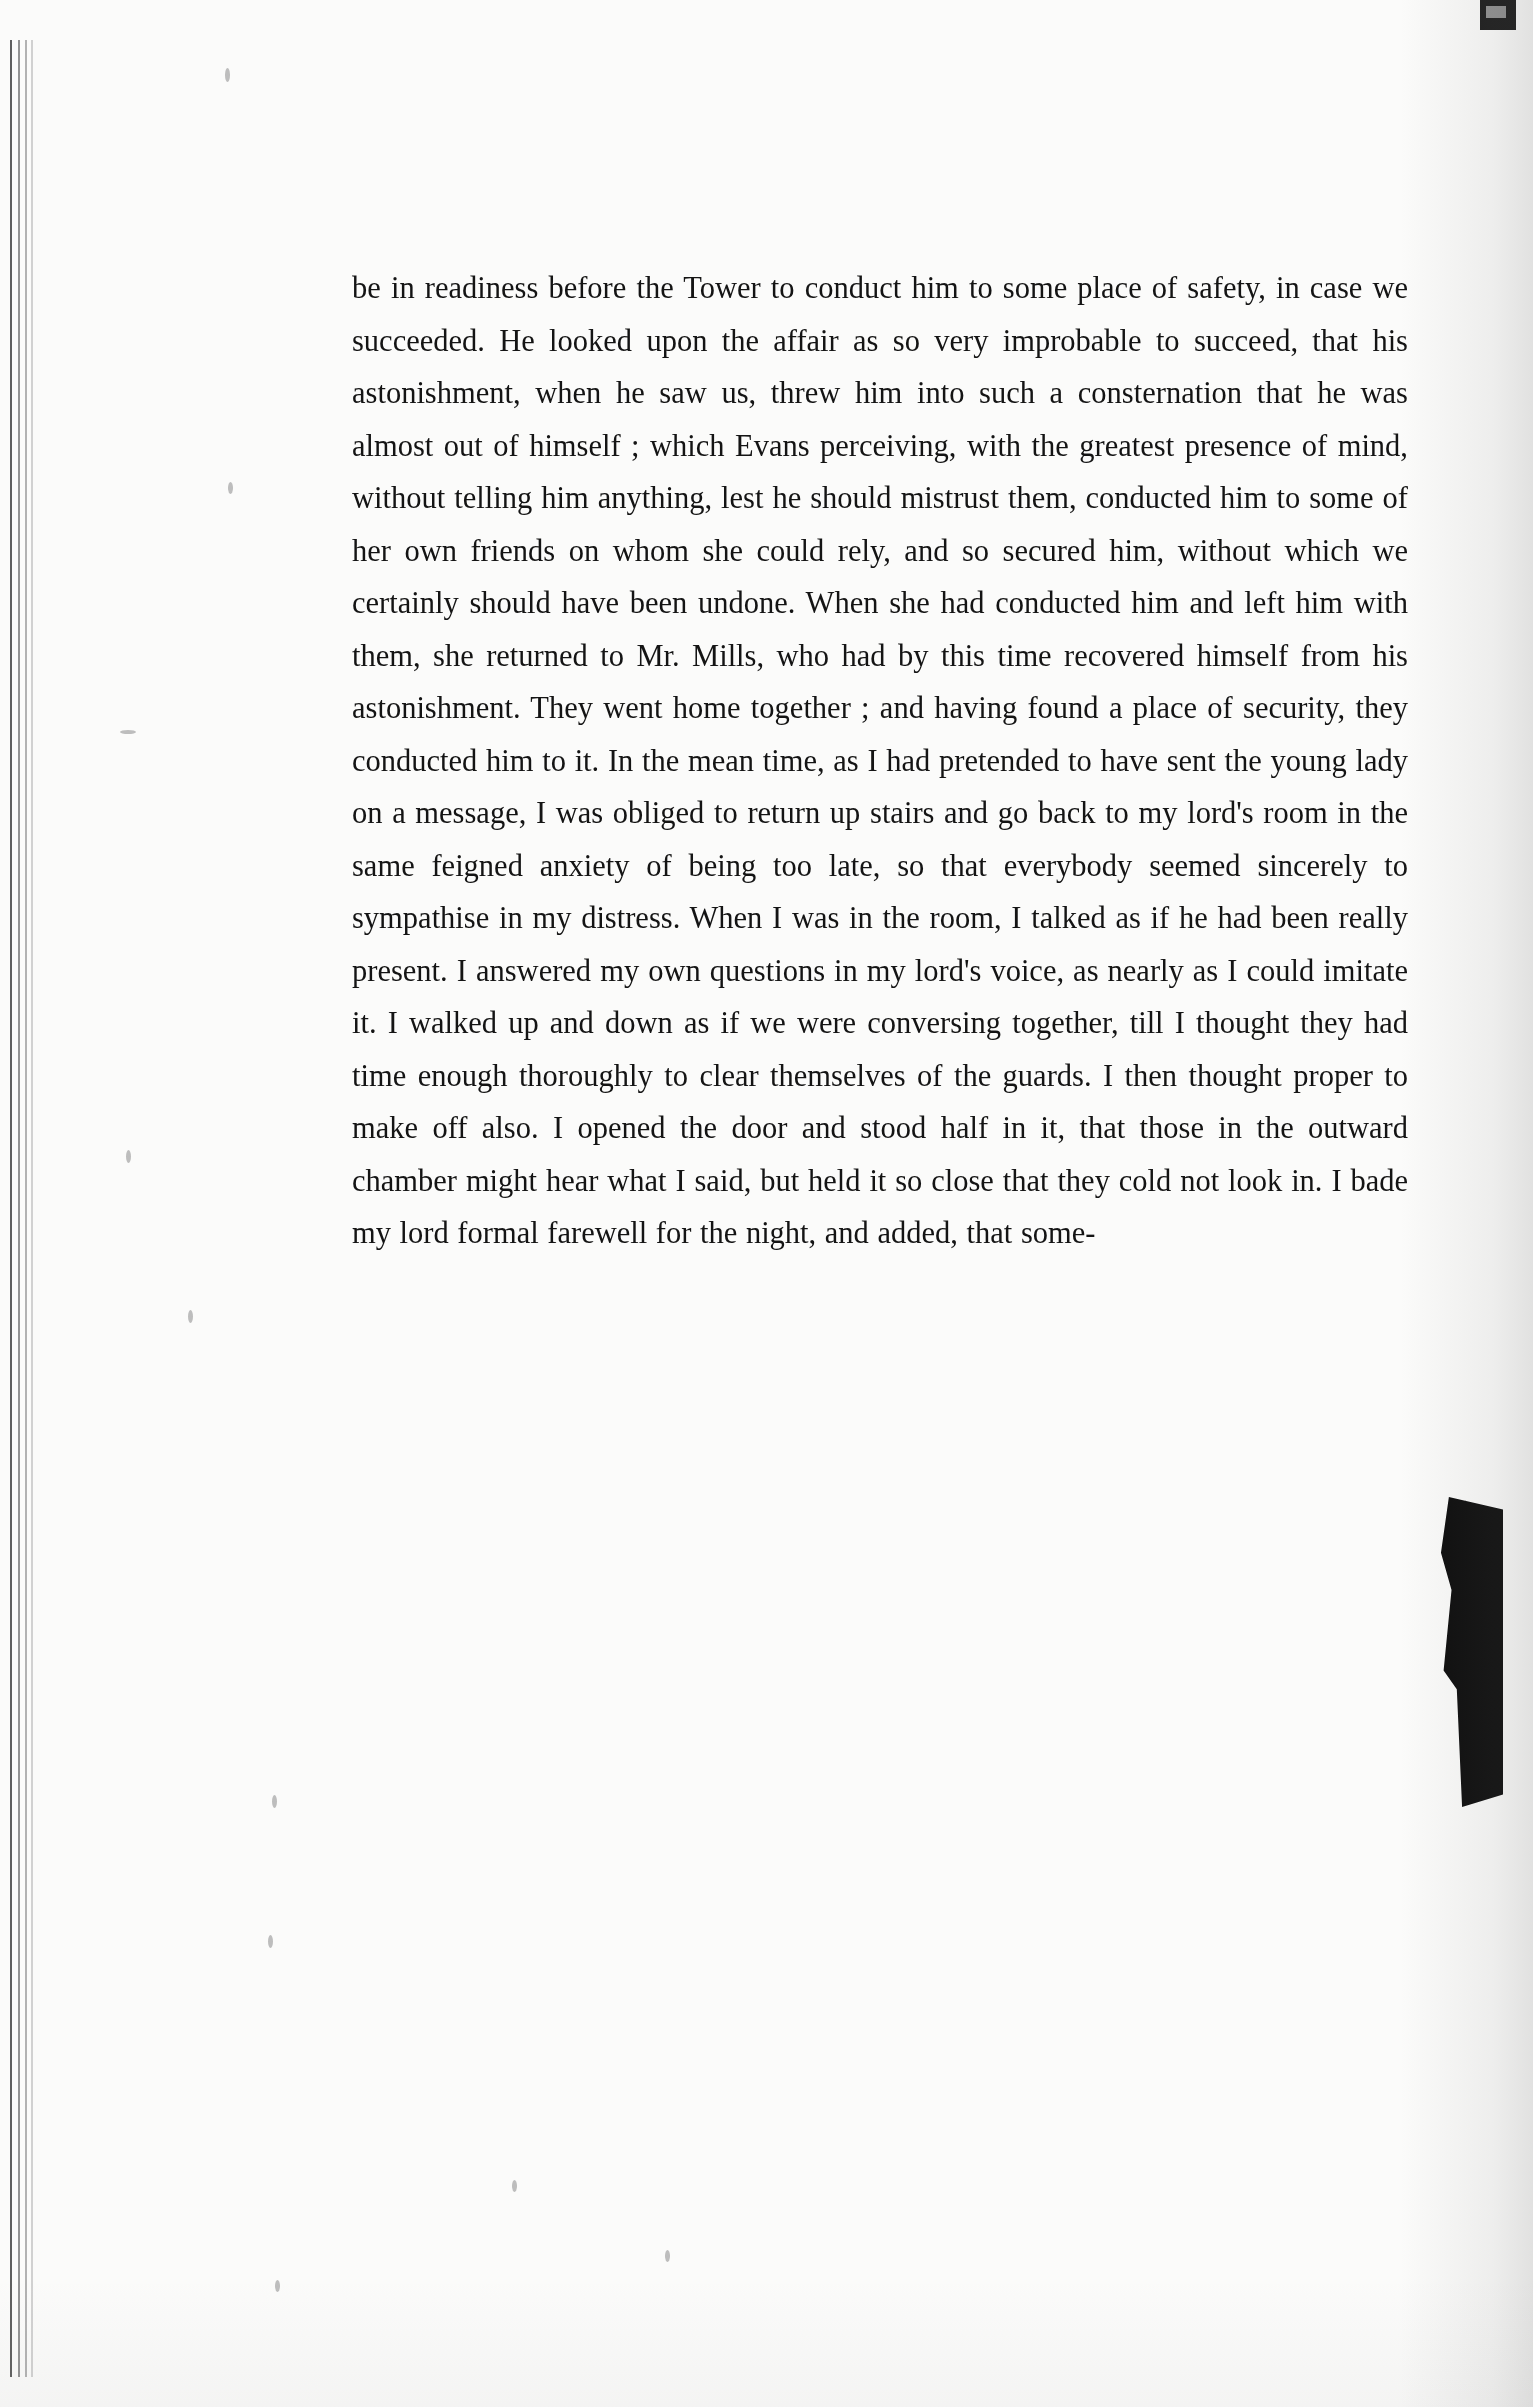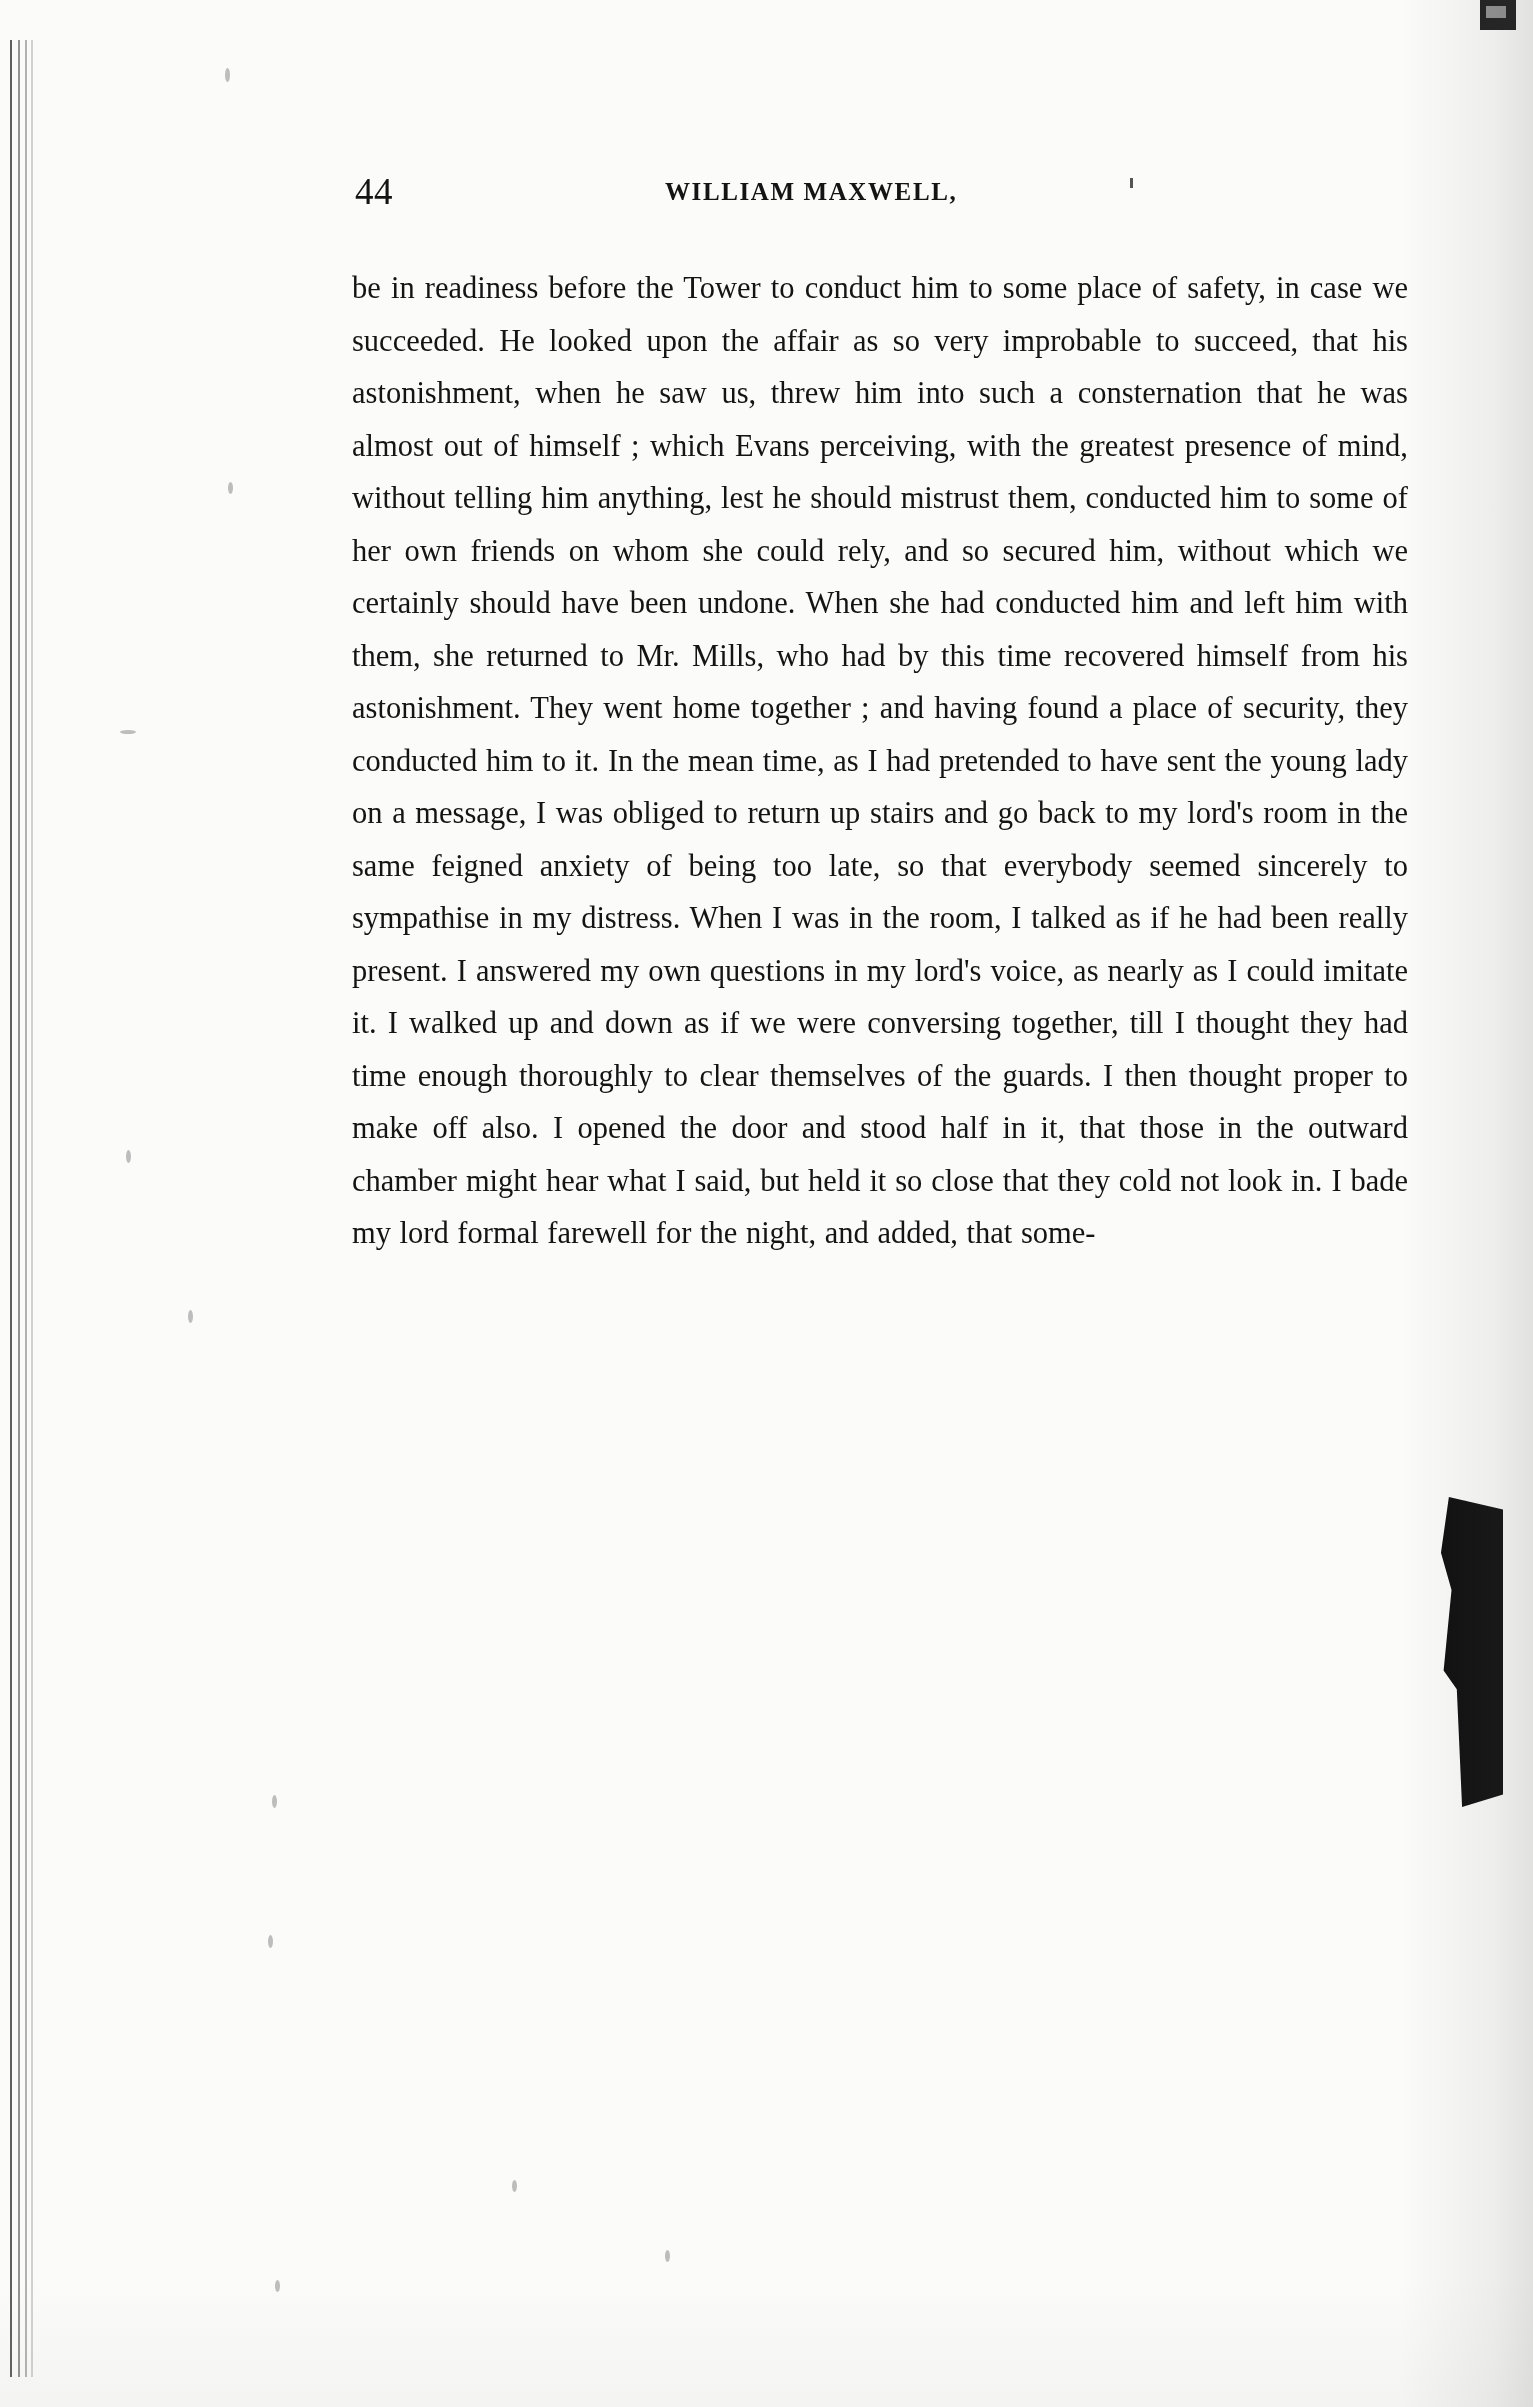--- a/index.html
+++ b/index.html
@@ -176,25 +176,20 @@
   <div class="speck" style="left:228px; top:482px; width:5px; height:12px;"></div>
   <div class="speck" style="left:120px; top:730px; width:16px; height:4px;"></div>
   <div class="speck" style="left:126px; top:1150px; width:5px; height:13px;"></div>
   <div class="speck" style="left:188px; top:1310px; width:5px; height:13px;"></div>
   <div class="speck" style="left:272px; top:1795px; width:5px; height:13px;"></div>
   <div class="speck" style="left:268px; top:1935px; width:5px; height:13px;"></div>
   <div class="speck" style="left:512px; top:2180px; width:5px; height:12px;"></div>
   <div class="speck" style="left:275px; top:2280px; width:5px; height:12px;"></div>
   <div class="speck" style="left:665px; top:2250px; width:5px; height:12px;"></div>
 
-  <div class="header">
-    <div class="folio">44</div>
-    <div class="running-title">WILLIAM MAXWELL,</div>
-    <div class="header-tick"></div>
-  </div>
 
   <div class="body-text">
     <p>be in readiness before the Tower to conduct him to some place of safety, in case we succeeded.  He looked upon the affair as so very improbable to succeed, that his astonishment, when he saw us, threw him into such a consternation that he was almost out of himself ; which Evans perceiving, with the greatest presence of mind, without telling him anything, lest he should mistrust them, conducted him to some of her own friends on whom she could rely, and so secured him, without which we certainly should have been undone. When she had conducted him and left him with them, she returned to Mr. Mills, who had by this time recovered himself from his astonishment.  They went home together ; and having found a place of security, they conducted him to it.  In the mean time, as I had pretended to have sent the young lady on a message, I was obliged to return up stairs and go back to my lord's room in the same feigned anxiety of being too late, so that everybody seemed sincerely to sympathise in my distress.  When I was in the room, I talked as if he had been really present.  I answered my own questions in my lord's voice, as nearly as I could imitate it.  I walked up and down as if we were conversing together, till I thought they had time enough thoroughly to clear themselves of the guards.  I then thought proper to make off also. I opened the door and stood half in it, that those in the outward chamber might hear what I said, but held it so close that they cold not look in.  I bade my lord formal farewell for the night, and added, that some-</p>
   </div>
 
   <div class="shadow-fade"></div>
   <div class="bottom-fade"></div>
 </div>
 
 </body></html>

